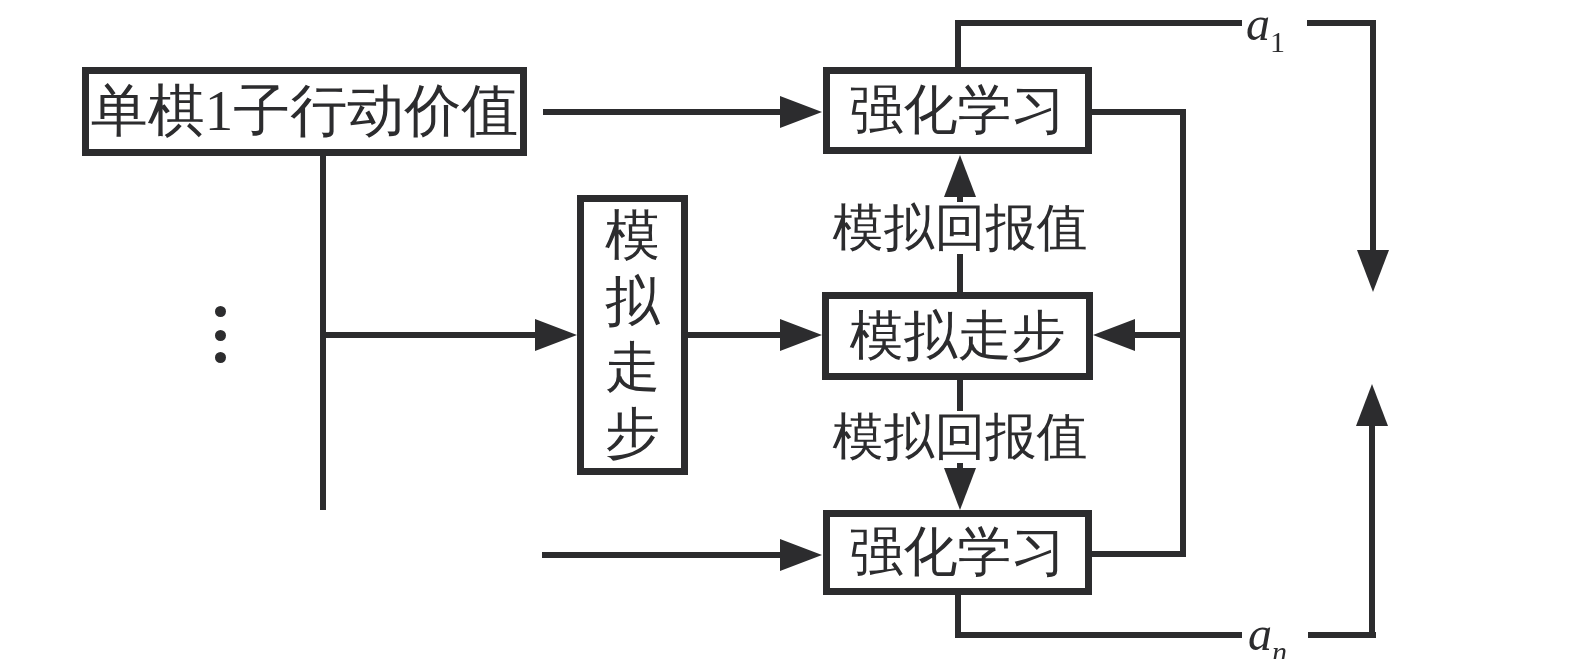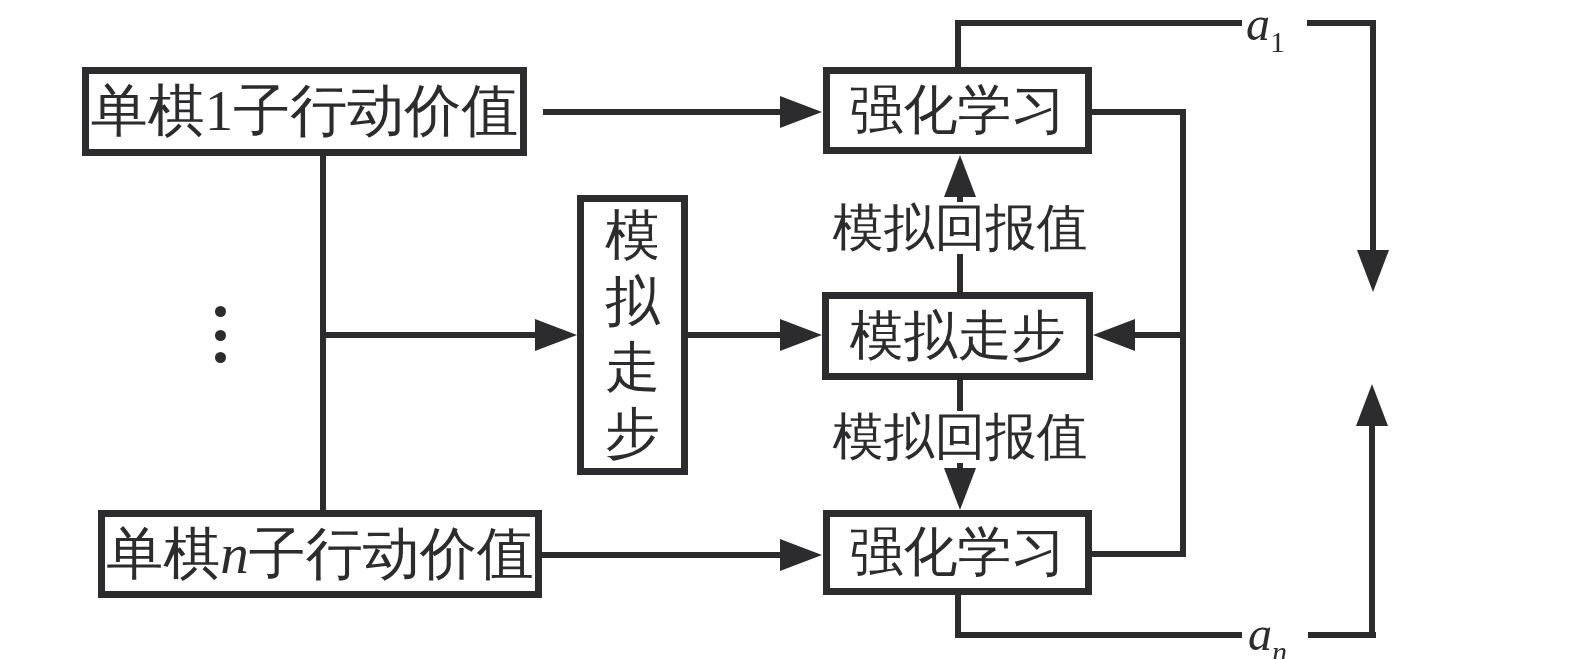--- a/index.html
+++ b/index.html
@@ -99,23 +99,20 @@
   <div class="line" style="left:955px; top:595px; width:6px; height:43px;"></div>
   <div class="line" style="left:955px; top:632px; width:287px; height:6px;"></div>
   <div class="line" style="left:1308px; top:632px; width:68px; height:6px;"></div>
   <div class="line" style="left:1369px; top:424px; width:6px; height:214px;"></div>
   <div class="tri tri-u" style="left:1356px; top:384px;"></div>
 
   <div class="box fs57" style="left:82px; top:67px; width:445px; height:89px;">
     <span class="box-text"><span>单棋</span><span>1</span><span>子行动价值</span></span>
   </div>
 
-  <div class="box fs57" style="left:98px; top:510px; width:444px; height:88px;">
-    <span class="box-text"><span>单棋</span><span style="font-style:italic">n</span><span>子行动价值</span></span>
-  </div>
 
   <div class="box" style="left:577px; top:195px; width:111px; height:280px;">
     <span class="vstack">模拟走步</span>
   </div>
 
   <div class="box fs54" style="left:823px; top:67px; width:269px; height:87px;">
     <span class="box-text">强化学习</span>
   </div>
 
   <div class="box fs54" style="left:822px; top:292px; width:271px; height:88px;">

